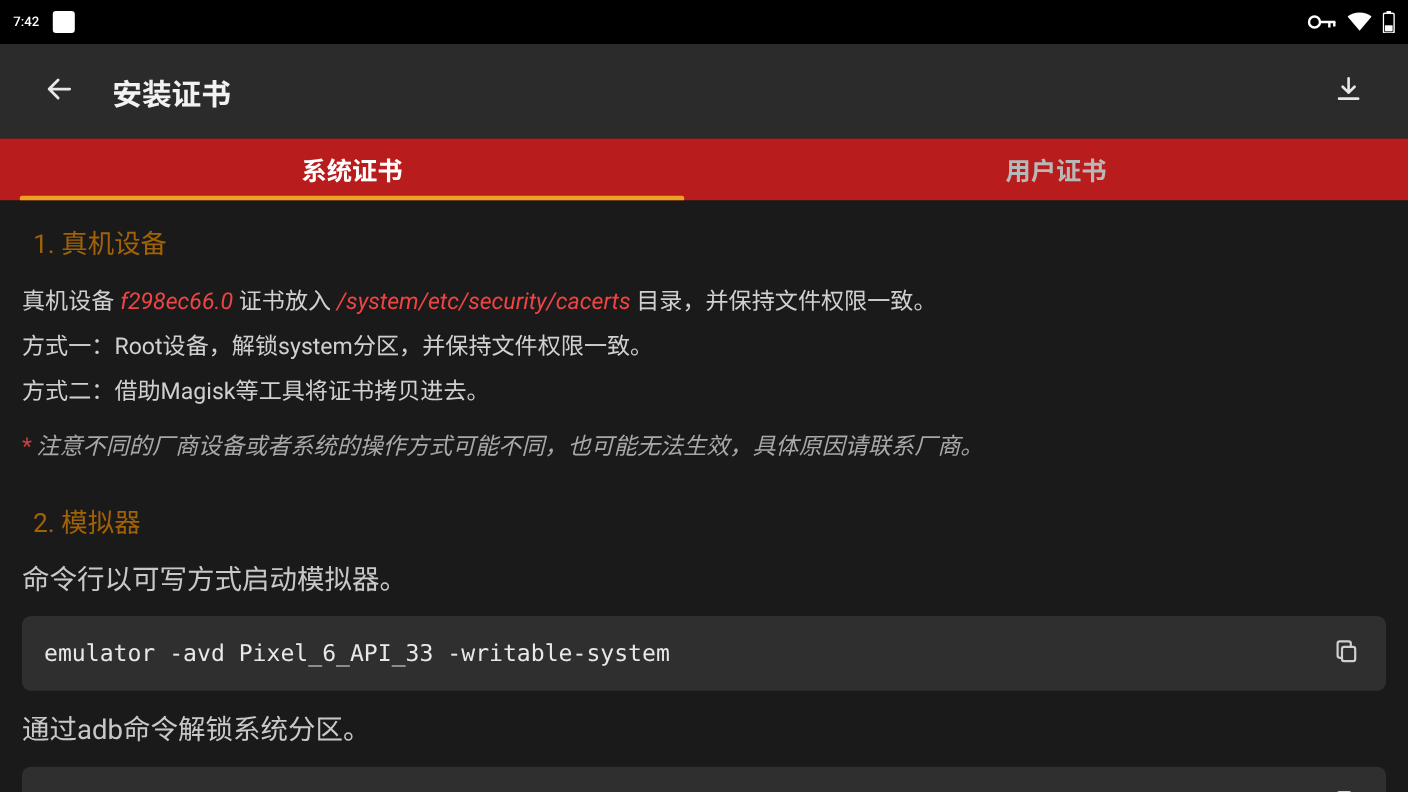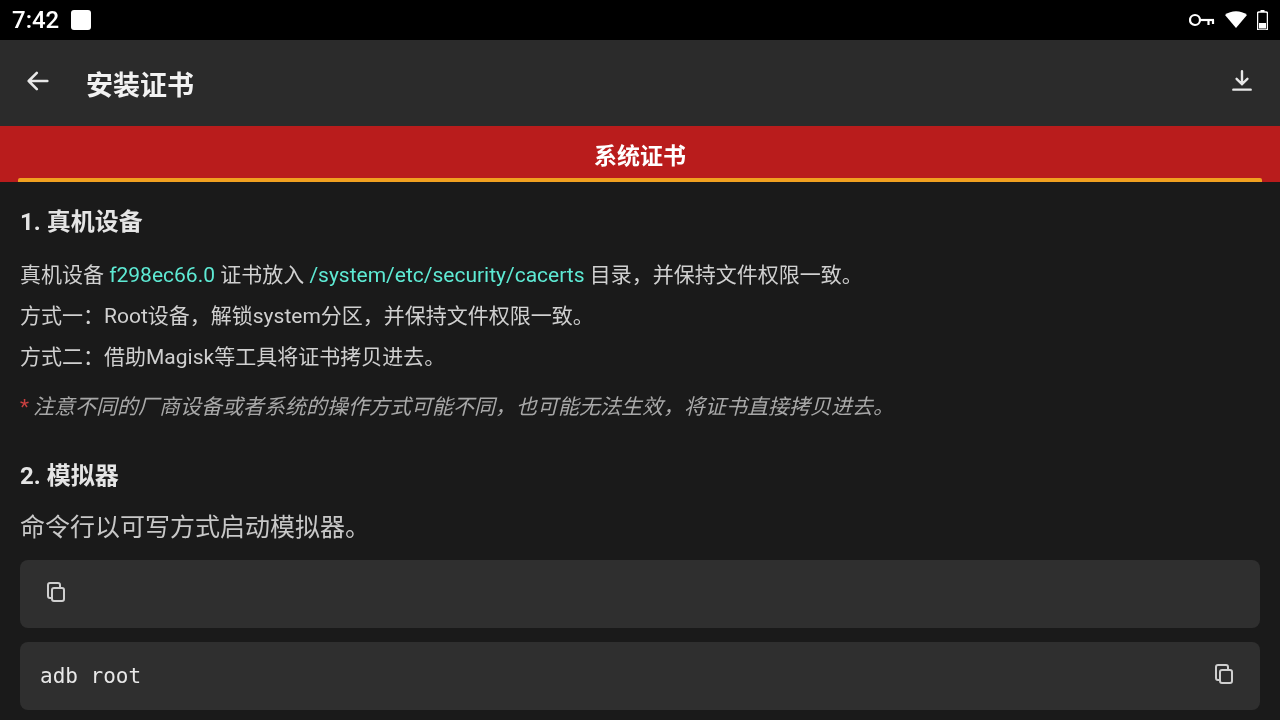--- a/index.html
+++ b/index.html
@@ -12,38 +12,38 @@
     overflow: hidden;
   }
 
   
   .status-bar {
     height: 40px;
     background: #000;
     display: flex;
     align-items: center;
     padding: 0 12px;
-    font-size: 24px;
+    font-size: 12px;
     font-weight: 500;
     color: #fff;
   }
   .status-left { display: flex; align-items: center; gap: 12px; }
   .status-sq {
     width: 20px; height: 20px; background: #fff; border-radius: 3px;
   }
   .status-right { margin-left: auto; display: flex; align-items: center; gap: 10px; }
   .status-right svg { display: block; }
 
   
   .app-bar {
     height: 86px;
     background: #2b2b2b;
     display: flex;
     align-items: center;
-    padding: 0 20px;
+    padding: 0 36px;
     gap: 30px;
   }
   .back-btn {
     width: 36px; height: 36px; display: flex; align-items: center; justify-content: center;
     cursor: pointer;
   }
   .app-title {
     font-size: 27px;
     font-weight: 600;
     color: #f2f2f2;
@@ -82,32 +82,33 @@
   }
 
   
   .content {
     padding: 18px 20px 0 20px;
     height: calc(720px - 40px - 86px - 56px);
     overflow: hidden;
   }
   .section-heading {
     font-size: 24px;
-    font-weight: 700;
-    color: #e5e5e5;
+    font-weight: 400;
+    color: #a16207;
     margin-top: 2px;
     margin-bottom: 18px;
+    margin-left: 10px;
   }
   .section-heading.second { margin-top: 28px; margin-bottom: 14px; }
   .para {
     font-size: 21px;
     line-height: 1.95;
     color: #d0d0d0;
   }
-  .hl-orange { color: #5eead4; }
+  .hl-orange { color: #ef4444; font-style: italic; }
   .note {
     font-size: 21px;
     line-height: 1.9;
     color: #a8a8a8;
     font-style: italic;
     margin-top: 10px;
   }
   .note .asterisk { color: #c84040; font-style: normal; margin-right: 4px; }
 
   .para2 { font-size: 25px; color: #c8c8c8; line-height: 1.8; margin-top: 4px; margin-bottom: 10px; }
@@ -182,51 +183,56 @@
         <path d="M4 20H20" stroke="#e8e8e8" stroke-width="2.2" stroke-linecap="round"></path>
       </svg>
     </span>
   </div>
 </div>
 
 <div class="tabs">
   <div class="tab active">
     <span>系统证书</span>
   </div>
+  <div class="tab">
+    <span>用户证书</span>
+  </div>
 </div>
 
 <div class="content">
 
   <div class="section-heading">1. 真机设备</div>
 
   <div class="para">
     <span>真机设备 </span><span class="hl-orange">f298ec66.0</span><span> 证书放入 </span><span class="hl-orange">/system/etc/security/cacerts</span><span> 目录，并保持文件权限一致。</span>
   </div>
   <div class="para">方式一：Root设备，解锁system分区，并保持文件权限一致。</div>
   <div class="para">方式二：借助Magisk等工具将证书拷贝进去。</div>
 
   <div class="note">
-    <span class="asterisk">*</span><span>注意不同的厂商设备或者系统的操作方式可能不同，也可能无法生效，将证书直接拷贝进去。</span>
+    <span class="asterisk">*</span><span>注意不同的厂商设备或者系统的操作方式可能不同，也可能无法生效，具体原因请联系厂商。</span>
   </div>
 
   <div class="section-heading second">2. 模拟器</div>
 
   <div class="para2">命令行以可写方式启动模拟器。</div>
 
   <div class="code-block">
+    <span class="code-text">emulator -avd Pixel_6_API_33 -writable-system</span>
     <div class="copy-btn">
       <span>
         <svg width="24" height="24" viewBox="0 0 24 24" fill="none">
           <rect x="8" y="8" width="12" height="13" rx="2" stroke="#cfcfcf" stroke-width="2"></rect>
           <path d="M16 8V5a2 2 0 0 0-2-2H6a2 2 0 0 0-2 2v11a2 2 0 0 0 2 2h2" stroke="#cfcfcf" stroke-width="2"></path>
         </svg>
       </span>
     </div>
   </div>
 
+  <div class="para2">通过adb命令解锁系统分区。</div>
 
   <div class="code-block">
     <span class="code-text">adb root</span>
     <div class="copy-btn">
       <span>
         <svg width="24" height="24" viewBox="0 0 24 24" fill="none">
           <rect x="8" y="8" width="12" height="13" rx="2" stroke="#cfcfcf" stroke-width="2"></rect>
           <path d="M16 8V5a2 2 0 0 0-2-2H6a2 2 0 0 0-2 2v11a2 2 0 0 0 2 2h2" stroke="#cfcfcf" stroke-width="2"></path>
         </svg>
       </span>

